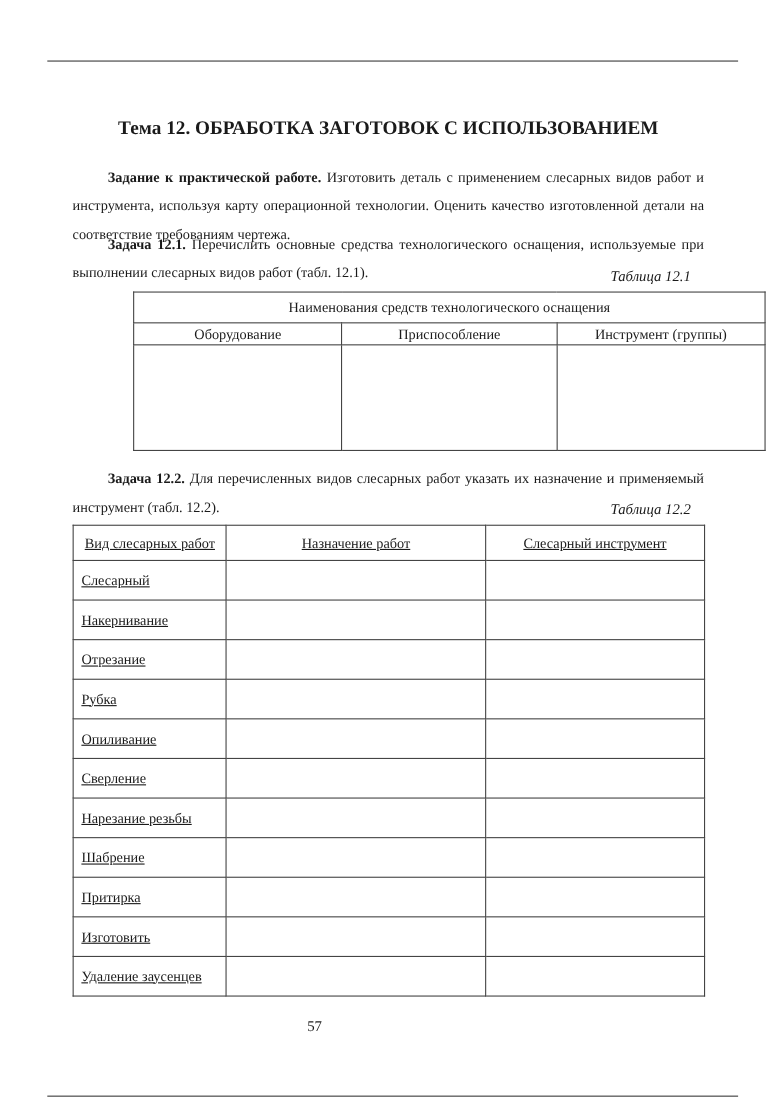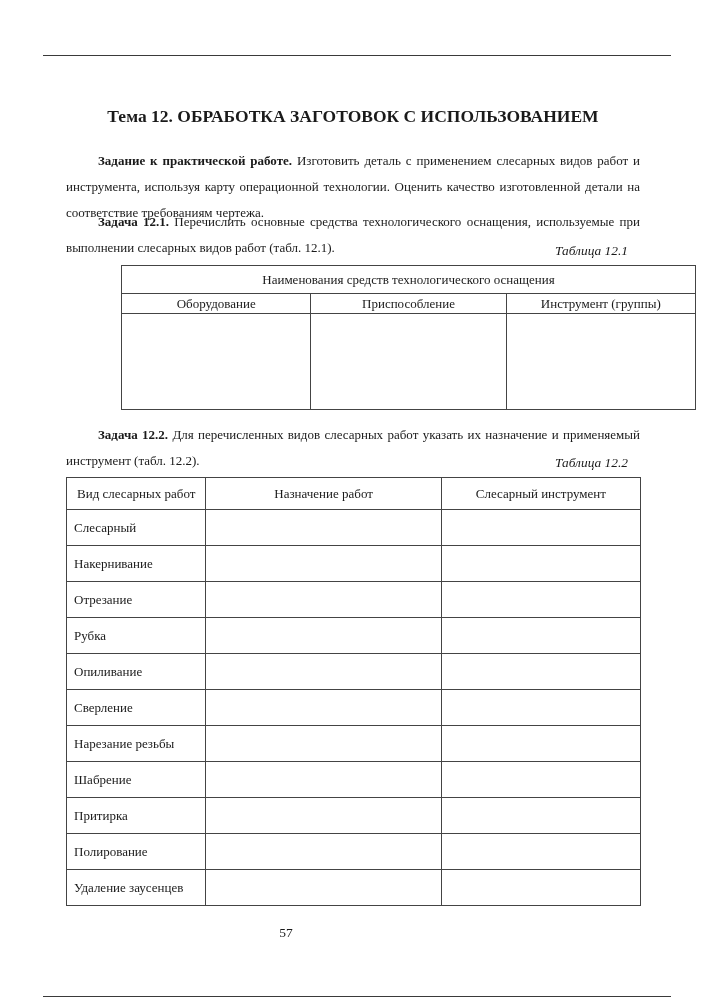--- a/index.html
+++ b/index.html
@@ -32,21 +32,21 @@
   .cap2 { top: 455px; }
 
   table { position: absolute; border-collapse: collapse; }
   td, th { border: 1px solid #444; font-weight: normal; font-size: 13px; padding: 0; }
 
   .t1 { left: 84px; top: 265px; width: 575px; margin-left: 37px; }
   .t1 .h0 { height: 27px; text-align: center; }
   .t1 .h1 { height: 19px; text-align: center; }
   .t1 .body { height: 95px; }
 
-  .t2 { left: 66px; top: 477px; width: 575px; }
+  .t2 { left: 66px; top: 477px; width: 575px; text-decoration: underline; }
   .t2 th { height: 31px; text-align: center; }
   .t2 td { height: 35px; }
   .t2 td.lbl { padding-left: 7px; text-align: left; }
 
   .pagenum {
     position: absolute; top: 925px; left: 0; width: 572px; text-align: center; font-size: 13.5px;
   }
 </style>
 </head>
 <body>
@@ -133,21 +133,21 @@
         <td class="lbl">Шабрение</td>
         <td></td>
         <td></td>
       </tr>
       <tr>
         <td class="lbl">Притирка</td>
         <td></td>
         <td></td>
       </tr>
       <tr>
-        <td class="lbl">Полирование</td>
+        <td class="lbl">Изготовить</td>
         <td></td>
         <td></td>
       </tr>
       <tr>
         <td class="lbl">Удаление заусенцев</td>
         <td></td>
         <td></td>
       </tr>
     </tbody>
 </table>

